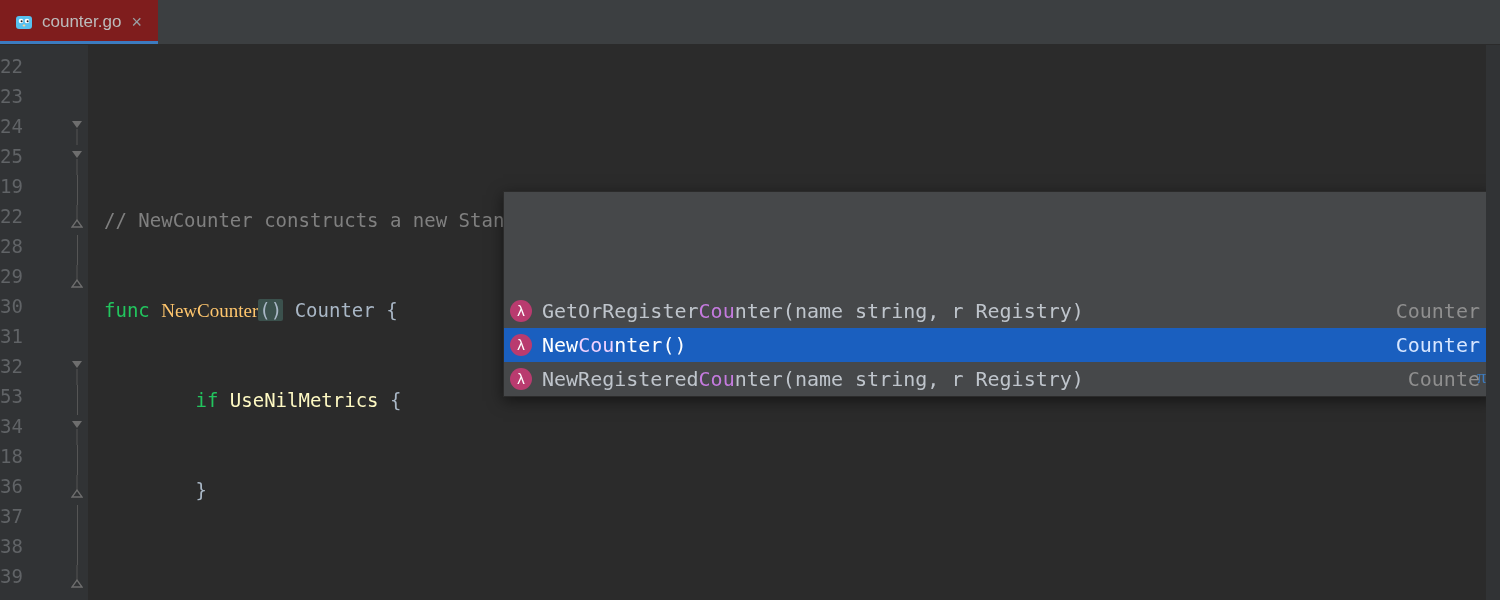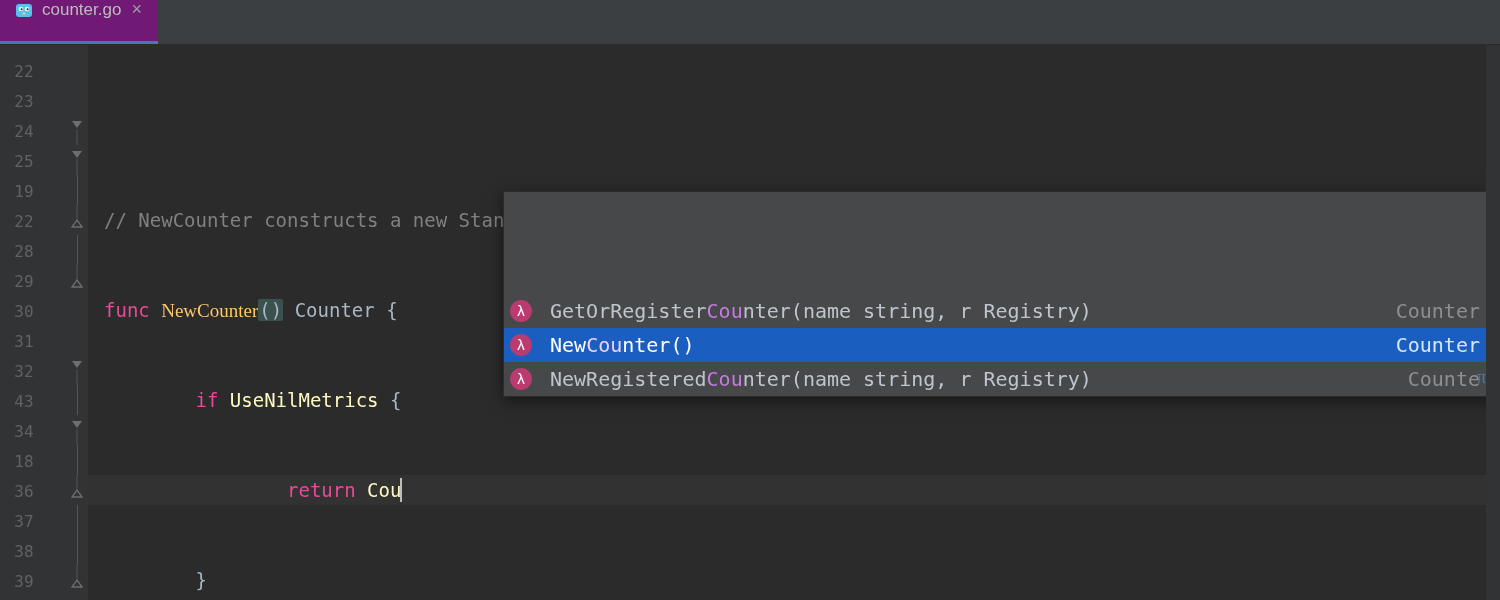--- a/index.html
+++ b/index.html
@@ -16,23 +16,24 @@
   
   .tabbar {
     height: 45px;
     background: #3c3f41;
     display: flex;
     align-items: stretch;
     border-bottom: 1px solid #2b2b2b;
   }
   .tab {
     display: flex;
+    align-items: center;
     gap: 8px;
     padding: 0 14px 0 14px;
-    background: #701a75;
+    background: #7f1d1d;
     color: #bcbcbc;
     font-family: -apple-system, "Segoe UI", sans-serif;
     font-size: 17px;
     position: relative;
     cursor: pointer;
   }
   .tab::after {
     content: "";
     position: absolute;
     left: 0; right: 0; bottom: 0;
@@ -52,23 +53,23 @@
   .editor {
     display: flex;
     height: calc(600px - 45px);
     background: #2b2b2b;
     position: relative;
   }
   .gutter {
     width: 66px;
     background: #313335;
     color: #606366;
-    text-align: center;
-    padding-top: 12px;
-    font-size: 16px;
+    text-align: left;
+    padding-top: 6px;
+    font-size: 19px;
     line-height: 30px;
     user-select: none;
   }
   .gutter .ln { padding-right: 18px; height: 30px; }
 
   .fold-col {
     width: 22px;
     background: #313335;
     padding-top: 10px;
     line-height: 30px;
@@ -88,21 +89,21 @@
   }
   .code .row { height: 30px; padding-left: 16px; }
   .code .row.hl { background: #323232; position:relative; }
   .code .row.hl .caret {
     display:inline-block; width:2px; height:24px; background:#bbbbbb;
     vertical-align:middle; margin-bottom:4px; margin-left:-1px;
   }
 
   
   .c-comment { color: #808080; }
-  .c-key     { color: #ec4899; }
+  .c-key     { color: #22c55e; }
   .c-func    { color: #ffc66d; font-family: Liberation Serif, serif; }
   .c-type    { color: #a9b7c6; }
   .c-ident   { color: #fef9c3; }
   .c-punc    { color: #a9b7c6; }
   .c-paren-hl { background:#3b514d; border-radius:2px; padding:0 1px; }
 
   
   .popup {
     position: absolute;
     left: 415px;
@@ -127,21 +128,21 @@
   }
   .popup .item .badge {
     width: 22px; height: 22px; border-radius: 50%;
     background: #b93b6f;
     color: #fff;
     font-size: 15px;
     display:flex; align-items:center; justify-content:center;
     margin-right: 10px;
     font-family: sans-serif;
   }
-  .popup .item .sig { flex: 1; white-space: pre; margin-left: 8px; }
+  .popup .item .sig { flex: 1; white-space: pre; }
   .popup .item .ret { color: #8f8f8f; margin-left: 16px; }
   .popup .item.sel .ret { color: #d7e6ff; }
 
   .sig .m  { color: #c57bdf; }   
   .sig .m2 { color: #ecc3ff; }   
   .sig .n  { color: #bfc5cc; }   
   .item.sel .sig .n, .item.sel .sig .m, .item.sel .sig .m2 { color:#fff;text-align:right; }
   .item.sel .sig .m2 { color:#f0d2ff; }
 
   .popup .pi {
@@ -183,21 +184,21 @@
       <div class="ln">23</div>
       <div class="ln">24</div>
       <div class="ln">25</div>
       <div class="ln">19</div>
       <div class="ln">22</div>
       <div class="ln">28</div>
       <div class="ln">29</div>
       <div class="ln">30</div>
       <div class="ln">31</div>
       <div class="ln">32</div>
-      <div class="ln">43</div>
+      <div class="ln">53</div>
       <div class="ln">34</div>
       <div class="ln">18</div>
       <div class="ln">36</div>
       <div class="ln">37</div>
       <div class="ln">38</div>
       <div class="ln">39</div>
     </div>
 
   <div class="fold-col" id="foldcol">
       <div class="cell"></div>
@@ -286,21 +287,20 @@
           </svg>
         </span>
       </div>
     </div>
 
   <div class="code">
     <div class="row"></div>
     <div class="row"><span class="c-comment">// NewCounter constructs a new StandardCounter.</span></div>
     <div class="row"><span class="c-key">func </span><span class="c-func">NewCounter</span><span class="c-paren-hl">()</span><span> </span><span class="c-type">Counter</span><span class="c-punc"> {</span></div>
     <div class="row"><span>        </span><span class="c-key">if </span><span class="c-ident">UseNilMetrics</span><span class="c-punc"> {</span></div>
-    <div class="row hl"><span>                </span><span class="c-key">return </span><span class="c-ident">Cou</span><span class="caret"></span></div>
     <div class="row"><span>        </span><span class="c-punc">}</span></div>
     
     
     
     
     
     
     
     
     

